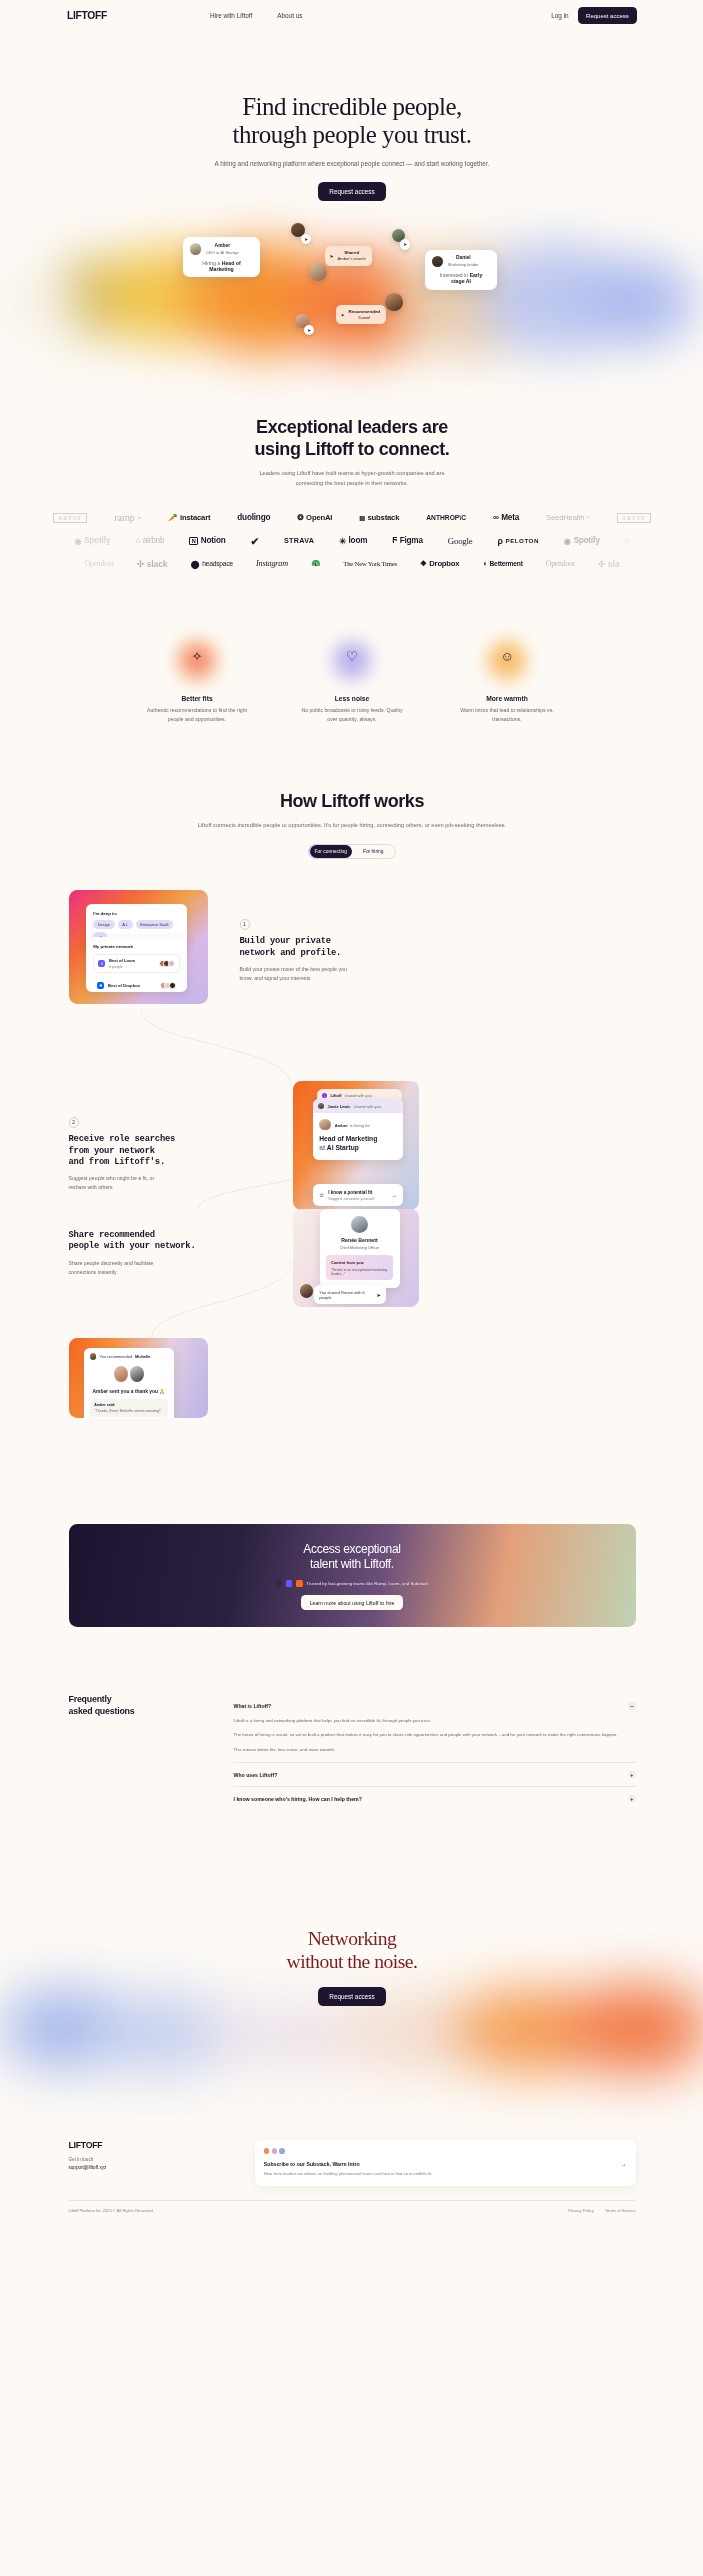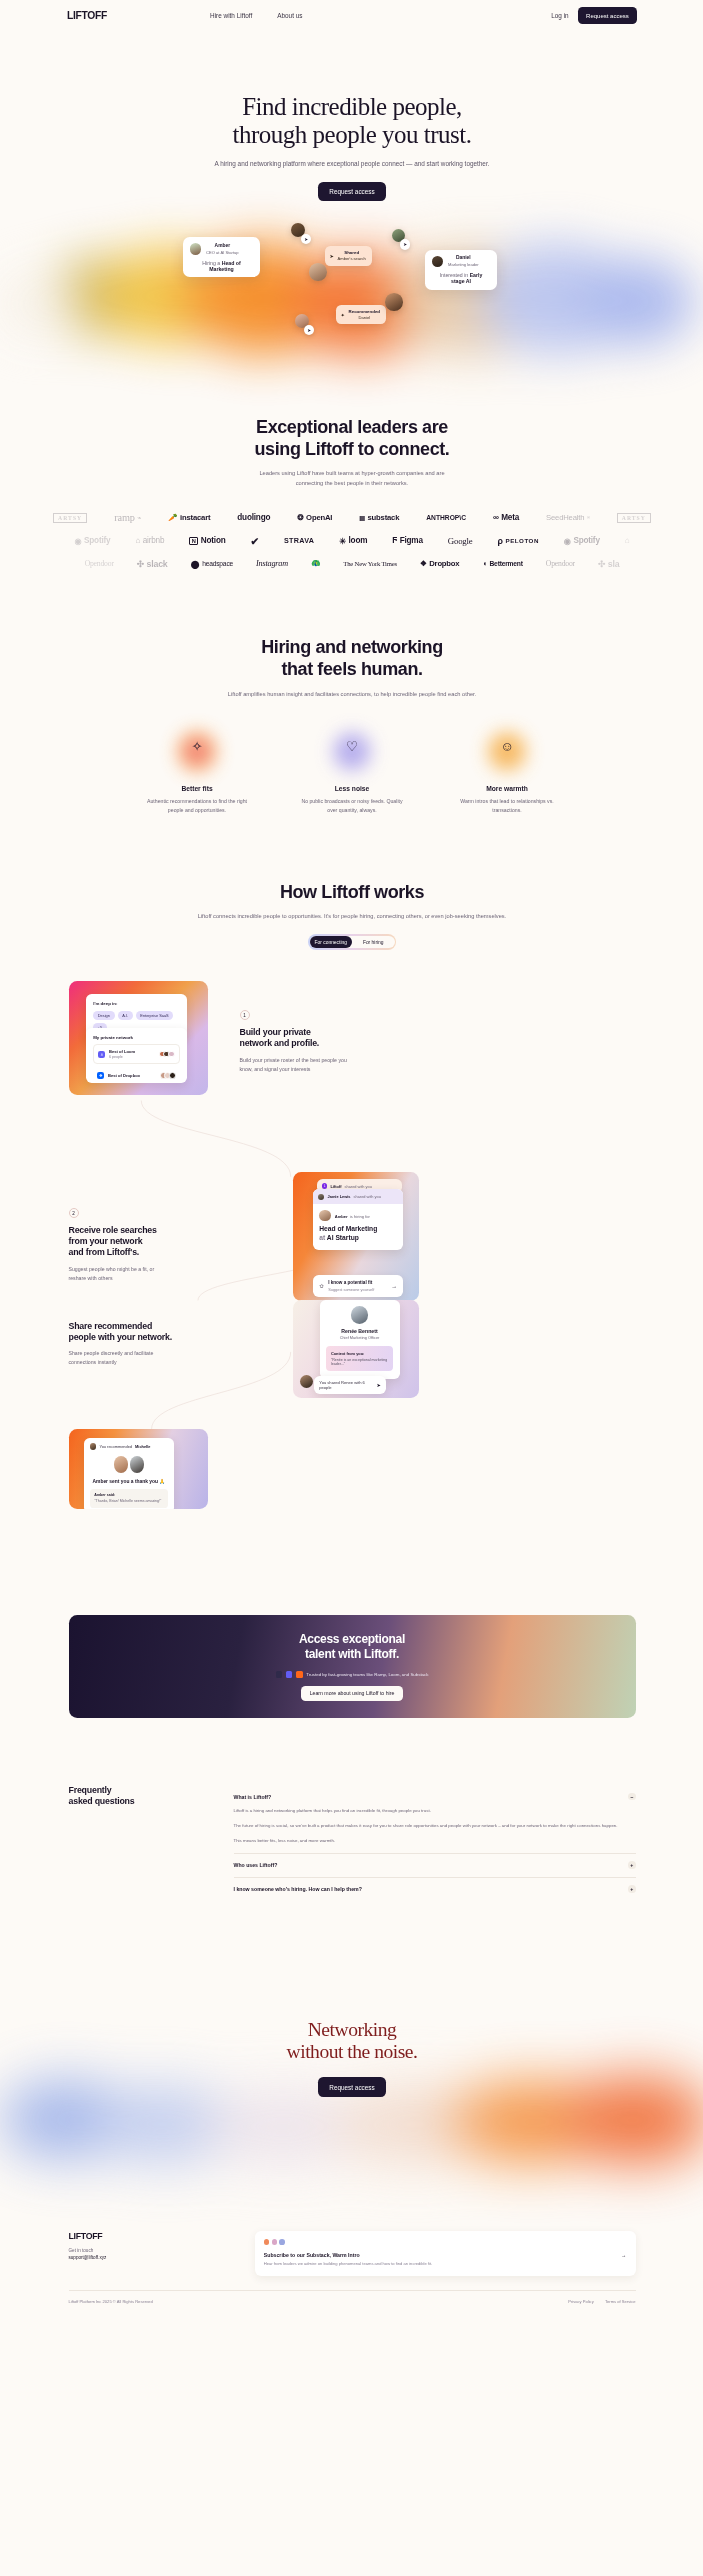--- a/index.html
+++ b/index.html
@@ -86,21 +86,21 @@
   .toggle-inner{display:flex;width:100%;height:100%;background:#fdfaf6;border-radius:7.2px;}
   .tg{flex:1;display:flex;align-items:center;justify-content:center;font-size:4.9px;
     border-radius:6.7px;cursor:pointer;color:#1c1427;}
   .tg.active{background:#1e1630;color:#fff;}
 
   
   .steps{position:relative;margin-top:29px;}
   .step{display:flex;align-items:flex-start;position:relative;}
   .stepnum{width:10.3px;height:10.3px;border-radius:50%;border:0.5px solid #e4c9c4;
     display:flex;align-items:center;justify-content:center;font-size:4.6px;color:#1c1427;}
-  .steptxt h3{font-size:8.8px;line-height:1.26;font-weight:bold;letter-spacing:-0.2px;margin-top:6.7px;color:#1c1427;}
+  .steptxt h3{font-size:8.8px;line-height:1.26;font-weight:bold;letter-spacing:-0.2px;margin-top:6.7px;color:#1c1427;font-family:Liberation Mono, monospace;}
   .steptxt p{font-size:5.2px;color:#6d6577;margin-top:6.7px;line-height:1.7;}
 
   .visual{border-radius:8.2px;position:relative;overflow:hidden;}
   .v1{width:139px;height:114px;background:linear-gradient(135deg,#ef2e7d 0%,#f26b3a 28%,#f0a04b 48%,#d9b9e8 72%,#c3b6ea 100%);}
   .v2{width:126px;height:129px;background:linear-gradient(120deg,#f4641e 0%,#f5873a 30%,#e8d7dd 60%,#b9cbe8 100%);}
   .v3{width:126px;height:98px;background:linear-gradient(120deg,#f6efe6 0%,#efd9e4 45%,#cfc3ea 100%);}
   .v4{width:139px;height:80px;background:linear-gradient(110deg,#f4641e 0%,#f5923f 28%,#e3cfe2 62%,#b9b3e8 100%);}
 
   .wcard{position:absolute;background:#fff;border-radius:5.7px;box-shadow:0 3.1px 9.3px rgba(60,40,20,.12);}
   .wlabel{font-size:4.4px;font-weight:bold;color:#1c1427;}
@@ -112,21 +112,21 @@
     justify-content:center;font-size:4.1px;color:#fff;}
   .netname{font-size:4.1px;font-weight:bold;color:#1c1427;}
   .netsub{font-size:3.6px;color:#8a8294;margin-top:1.5px;}
   .stackav{display:flex;margin-left:auto;}
   .stackav span{width:6.7px;height:6.7px;border-radius:50%;border:0.7px solid #fff;margin-left:-2.1px;display:block;}
 
   
   .cta-banner{width:567px;height:103px;margin:0 auto;border-radius:8.2px;position:relative;
     overflow:hidden;background:linear-gradient(100deg,#1b1330 0%,#2a2140 30%,#6b4f7a 55%,#e3a07a 76%,#bfd2b5 100%);
     display:flex;flex-direction:column;align-items:center;justify-content:center;}
-  .cta-banner h2{color:#fff;font-size:12px;line-height:1.28;text-align:center;font-weight:bold;letter-spacing:-0.3px;}
+  .cta-banner h2{color:#fff;font-size:12px;line-height:1.28;text-align:center;font-weight:normal;letter-spacing:-0.3px;}
   .cta-trust{display:flex;align-items:center;gap:3.6px;margin-top:8.2px;}
   .cta-trust .tav{width:6.7px;height:6.7px;border-radius:1.5px;}
   .cta-trust span{font-size:4.4px;color:#ece6f2;}
   .btn-light{margin-top:8.2px;background:#fdfaf6;color:#1c1427;border:none;border-radius:4.6px;
     font-size:5.2px;padding:4.6px 8.2px;cursor:pointer;font-family:"Liberation Sans",sans-serif;}
 
   
   .faq{display:flex;gap:31px;width:567px;margin:8px auto;}
   .faq-title{width:134px;font-size:8.8px;line-height:1.3;font-weight:bold;letter-spacing:-0.2px;flex:0 0 134px;}
   .faq-list{flex:1;}
@@ -289,27 +289,20 @@
         <div class="logo-item" style="font-family:'Liberation Serif',serif;font-weight:normal;font-size:6.7px;">The New York Times</div>
         <div class="logo-item" style="font-size:7.7px;"><span class="mark">❖</span>Dropbox</div>
         <div class="logo-item" style="font-size:6.7px;"><span class="mark" style="font-size:7.7px;">◖</span>Betterment</div>
         <div class="logo-item semi" style="font-family:'Liberation Serif',serif;font-weight:normal;font-size:7.7px;">Opendoor</div>
         <div class="logo-item faded" style="font-size:8.8px;"><span class="mark">✣</span>sla</div>
       </div>
     </div>
   </div>
 
   <div style="margin-top:62px;">
-    <div class="sec-head">
-      <h2>
-        <span>Hiring and networking</span><br>
-        <span>that feels human.</span>
-      </h2>
-      <p>Liftoff amplifies human insight and facilitates connections, to help incredible people find each other.</p>
-    </div>
     <div class="features">
       <div class="feat">
         <div class="glow" style="background:radial-gradient(circle,#f0507e 0%,#f5a04a 55%,rgba(253,250,246,0) 72%);"></div>
         <div class="ico">✧</div>
         <h3>Better fits</h3>
         <p>Authentic recommendations to find the right people and opportunities.</p>
       </div>
       <div class="feat">
         <div class="glow" style="background:radial-gradient(circle,#9b92ea 0%,#b9b0ee 55%,rgba(253,250,246,0) 72%);"></div>
         <div class="ico">♡</div>

